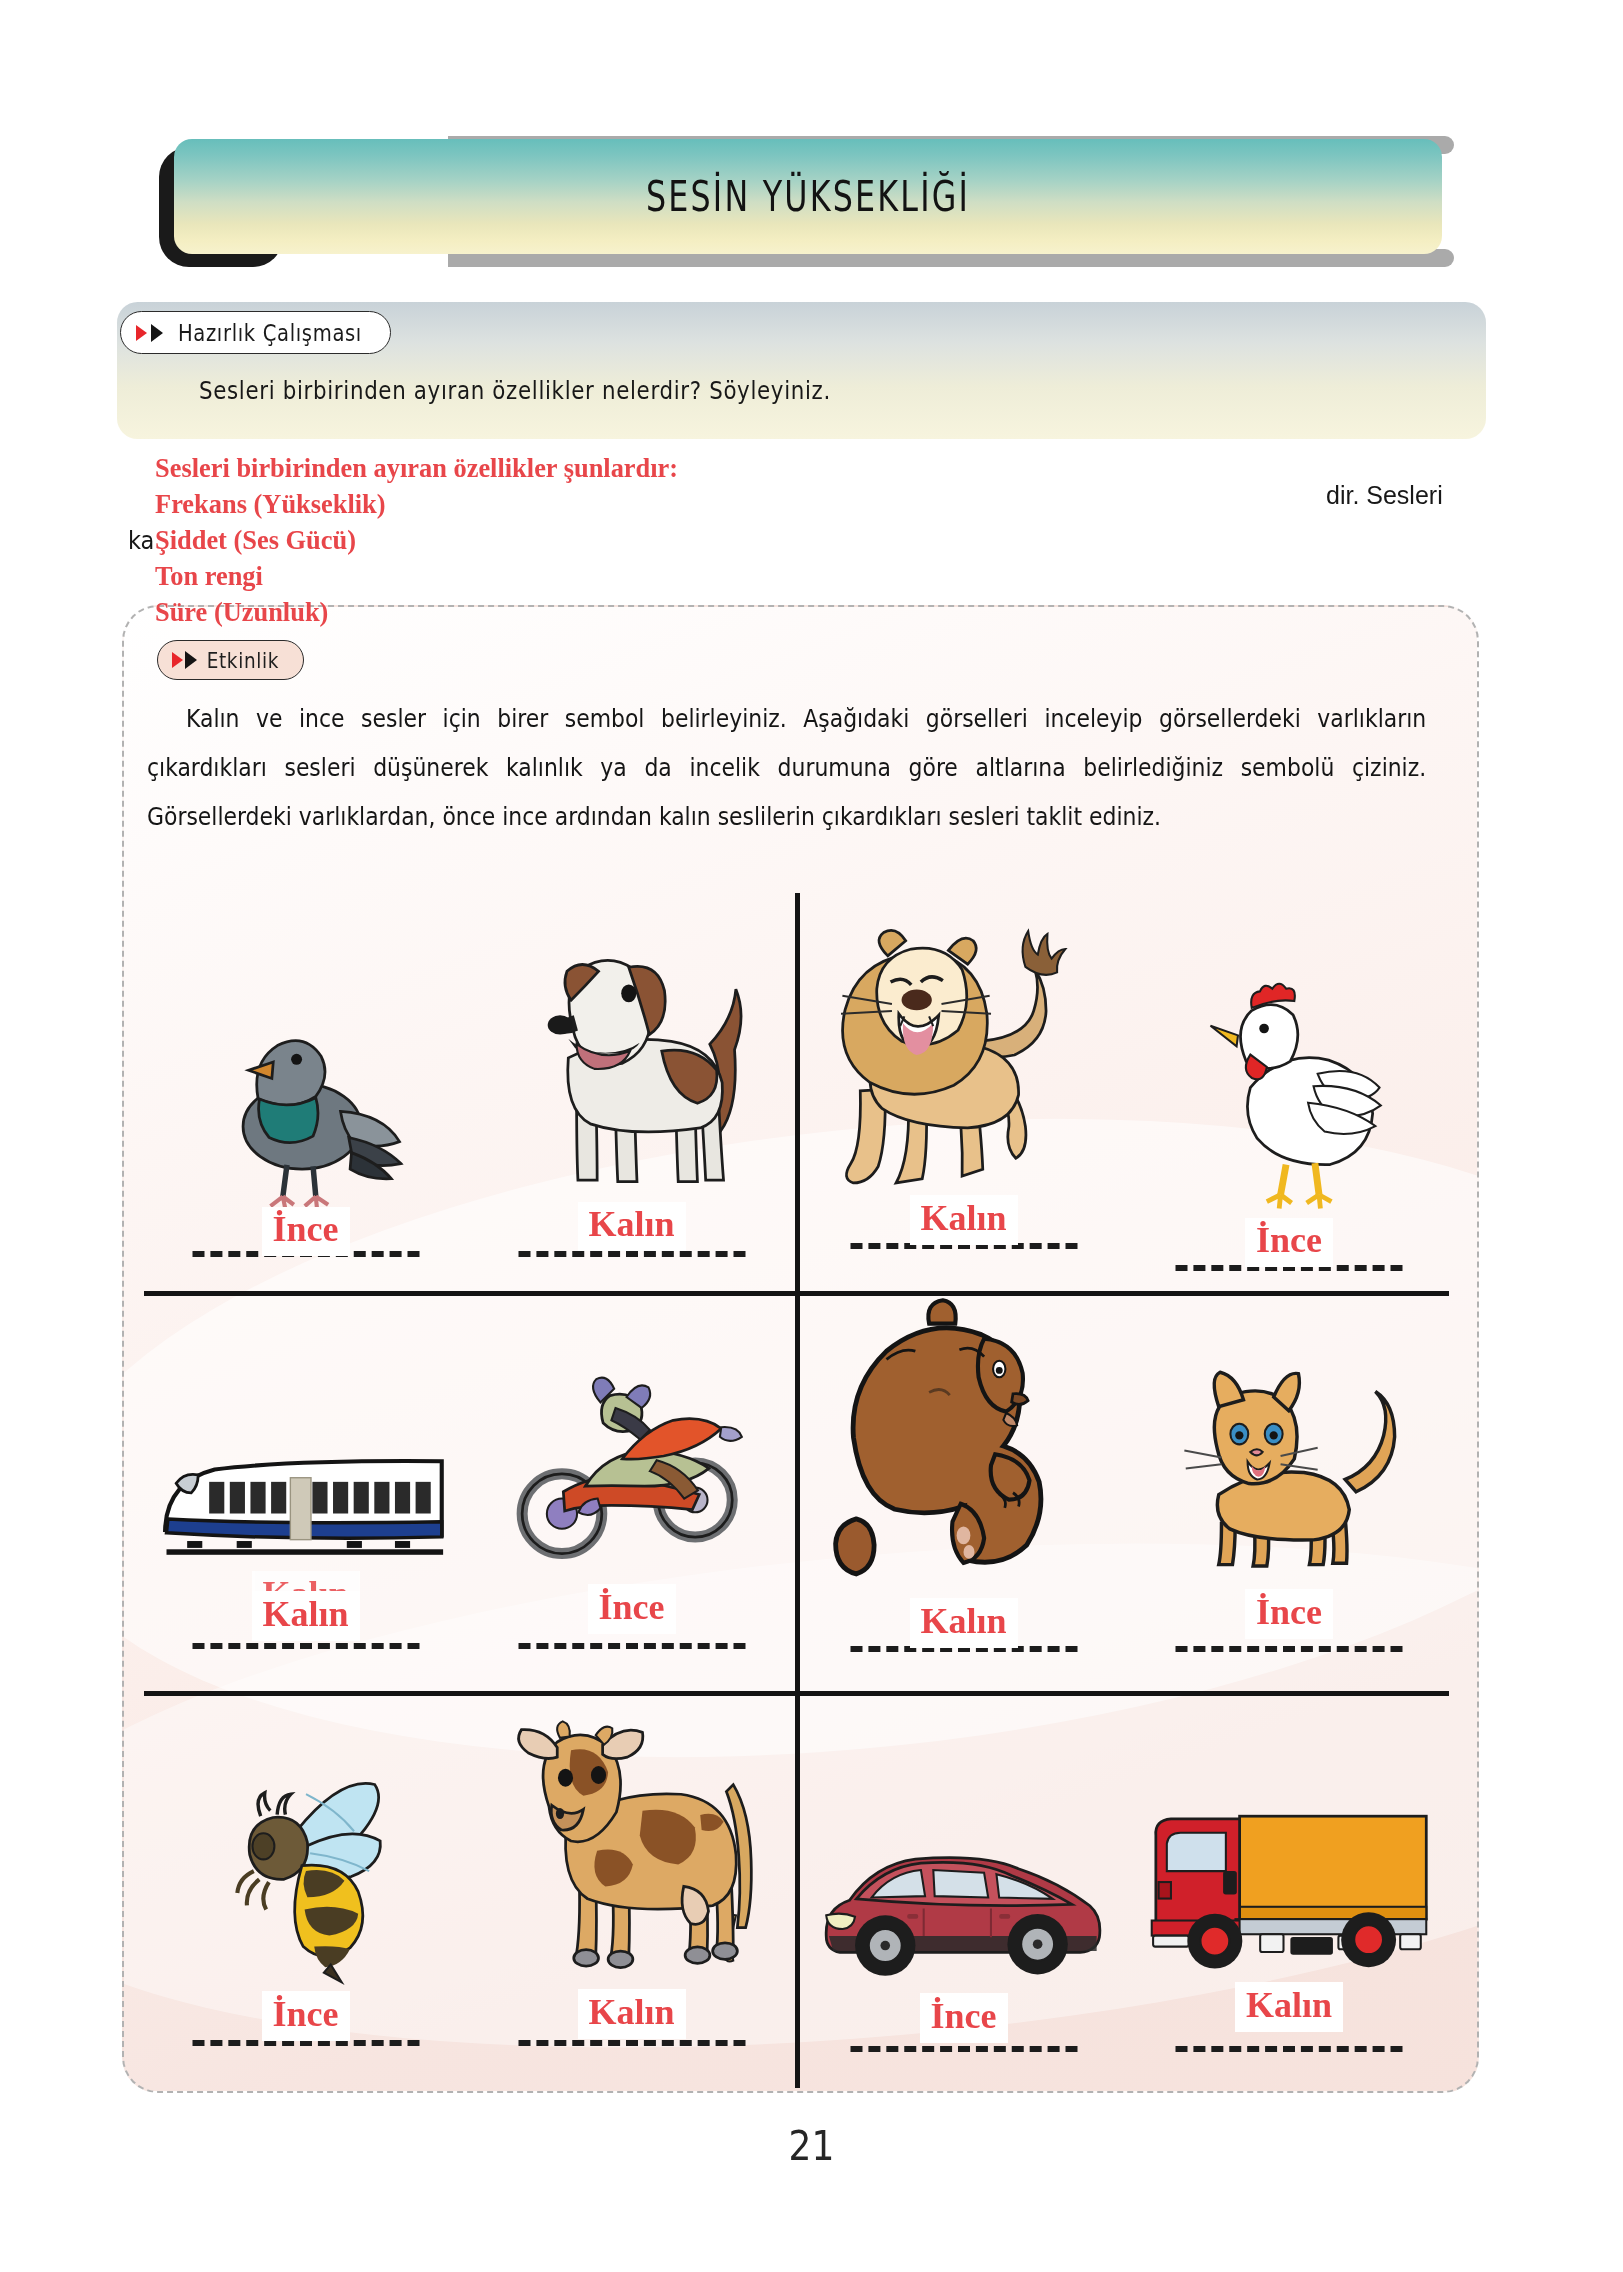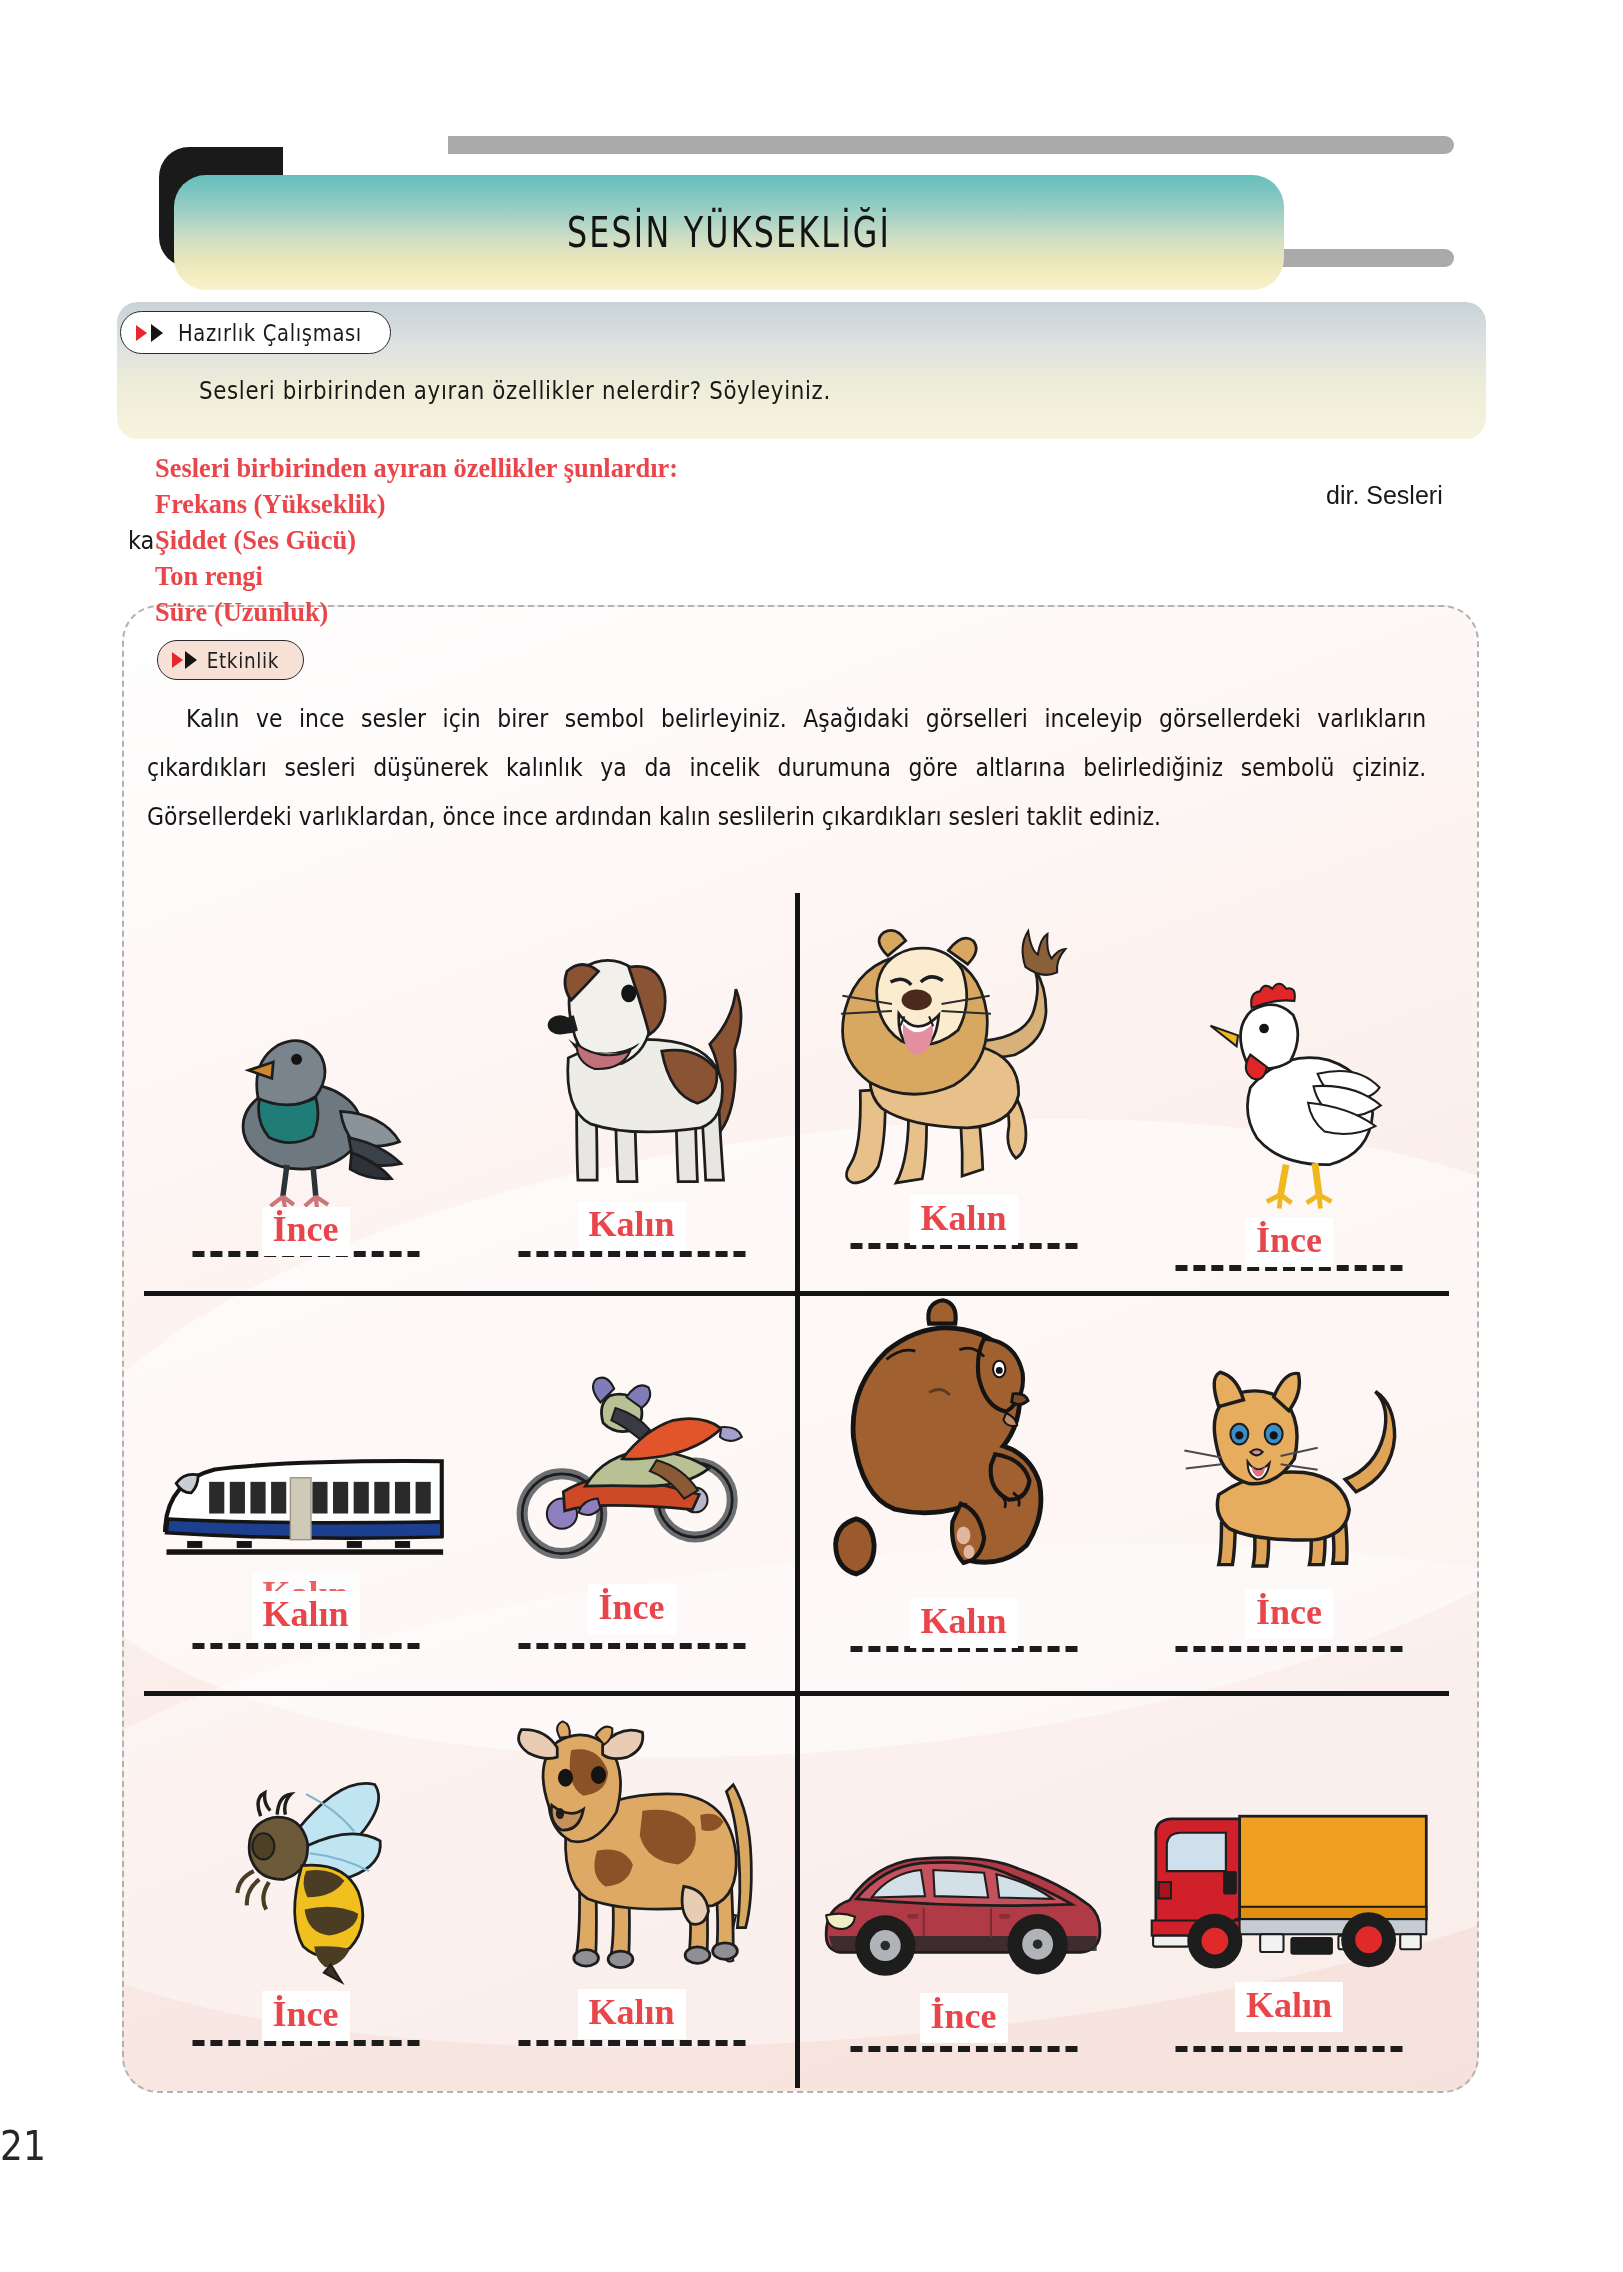--- a/index.html
+++ b/index.html
@@ -21,31 +21,30 @@
   }
   #title-shadow-gray-top{
     position:absolute; left:289px; top:0px; width:1006px; height:18px;
     background:#aaaaaa; border-radius:0 11px 11px 0;
   }
   #title-shadow-gray-bot{
     position:absolute; left:289px; top:113px; width:1006px; height:18px;
     background:#aaaaaa; border-radius:0 11px 11px 0;
   }
   #title-plate{
-    position:absolute; left:15px; top:2.7px; width:1110px; height:115px;
-    border-radius:32px;
+    position:absolute; left:15px; top:2.7px; width:1268px; height:115px;
+    border-radius:18px;
     background:linear-gradient(180deg,
         #67bebb 0%,
         #7cc5c0 14%,
         #a5d2c5 36%,
         #cfdec4 55%,
         #e9e6bb 74%,
         #f4eec2 88%,
         #f7f2cd 100%);
-    margin-top:36px;
   }
   #title-text{
     position:absolute; inset:0;
     display:flex; align-items:center; justify-content:center;
     font-size:43px; font-weight:400; letter-spacing:2.7px;
     color:#131313;
     font-family:"DejaVu Sans Condensed","Liberation Sans", sans-serif;
     transform:scaleX(0.82);
   }
 
@@ -190,21 +189,21 @@
     font-family:"Liberation Serif","DejaVu Serif",serif;
     white-space:nowrap;
   }
   .answer-word.ghost{
     opacity:0.85;
   }
 
   
   #page-number{
     position:absolute; left:0; right:0; top:2123px;
-    font-size:40px; color:#262626;
+    text-align:center; font-size:40px; color:#262626;
     font-family:"DejaVu Sans Condensed","Liberation Sans",sans-serif;
   }
 
   svg{ display:block; overflow:visible; }
 </style>
 </head>
 <body>
 
 <div id="title-banner-wrap">
   <div id="title-shadow-dark"></div>

